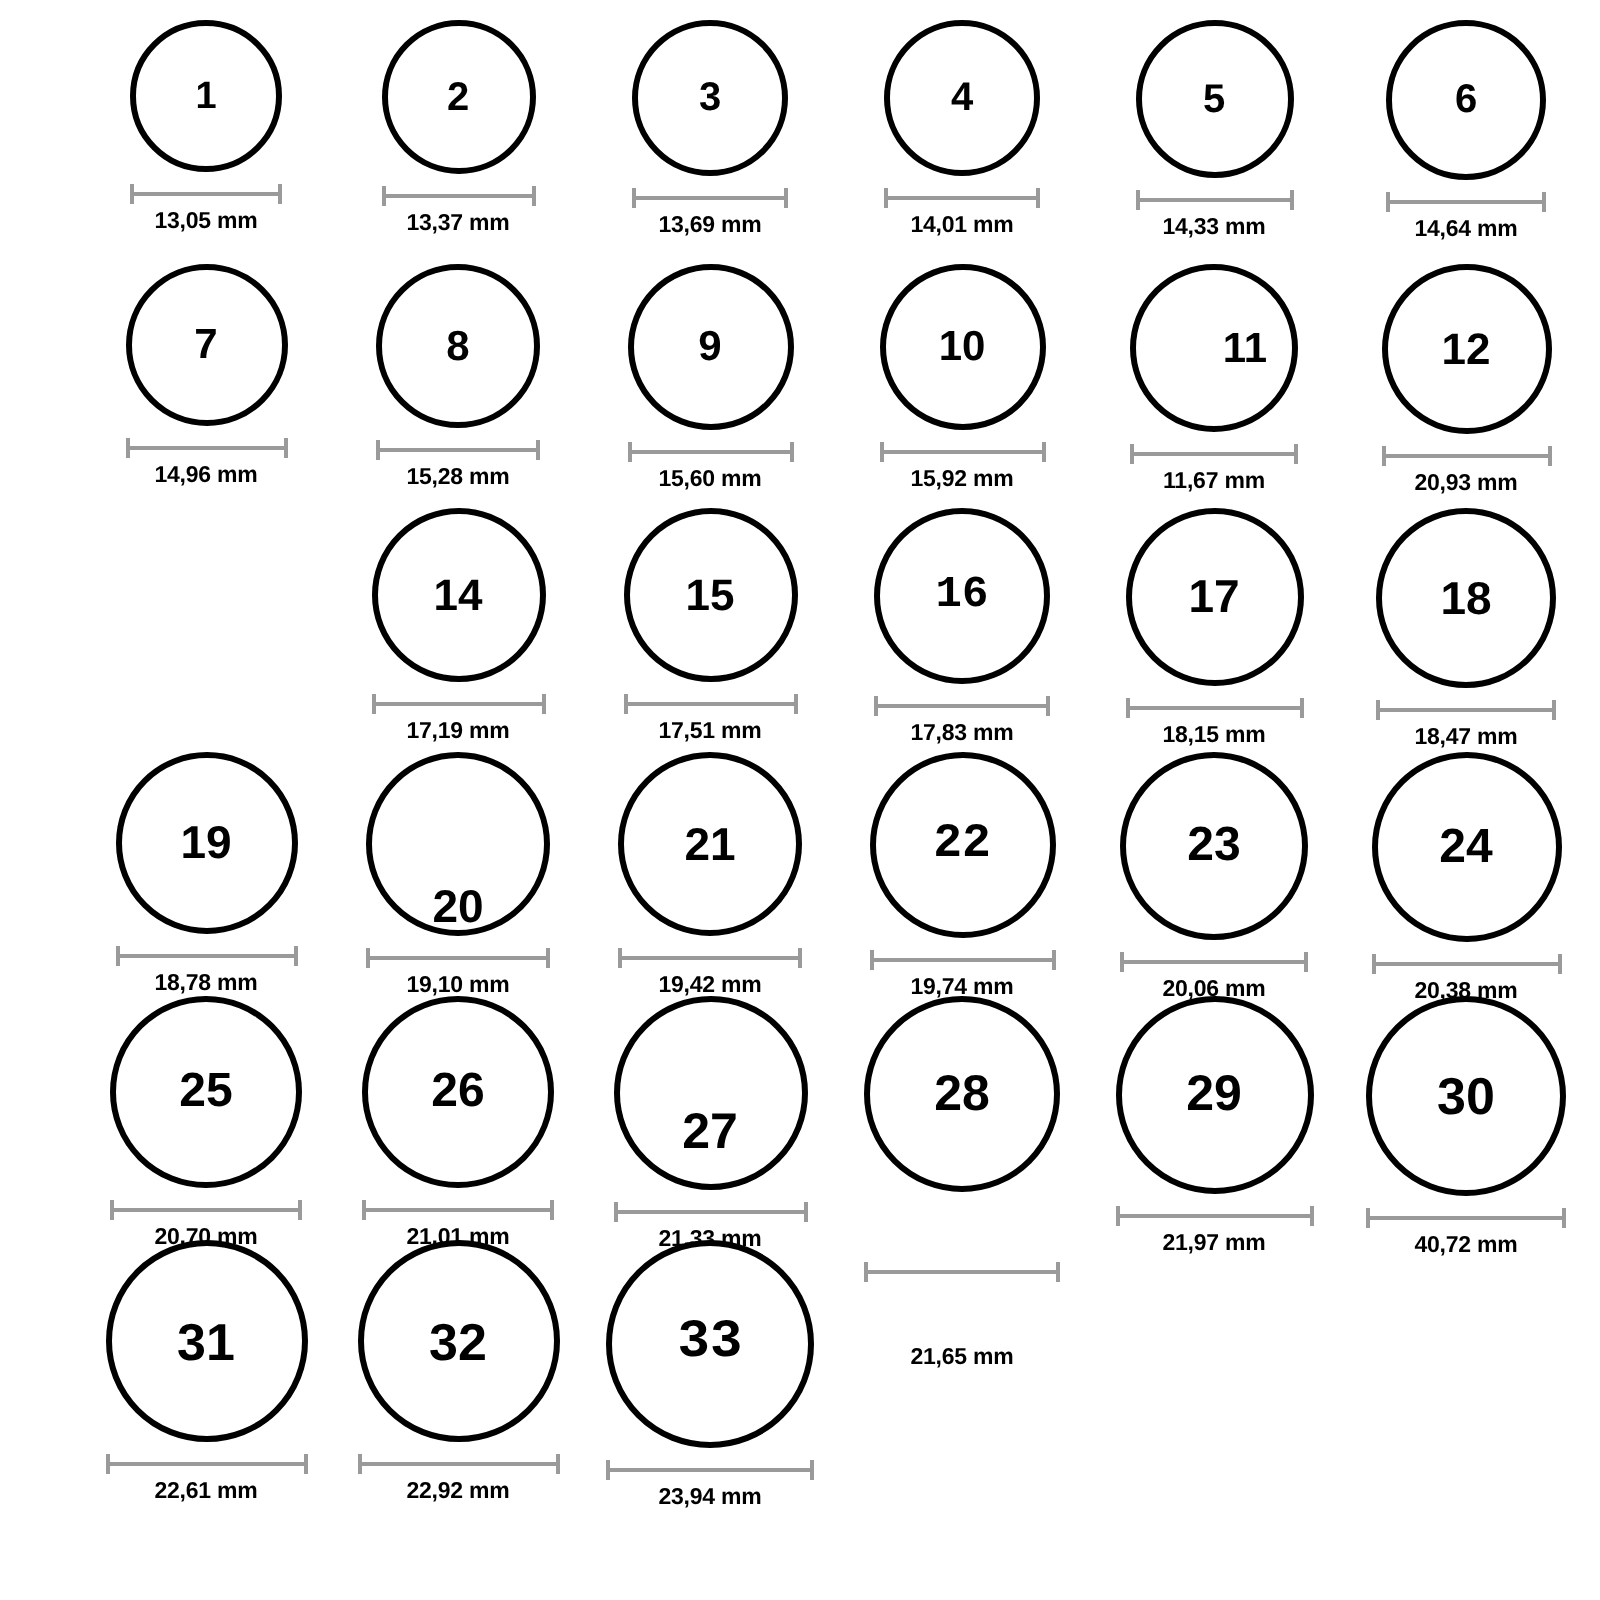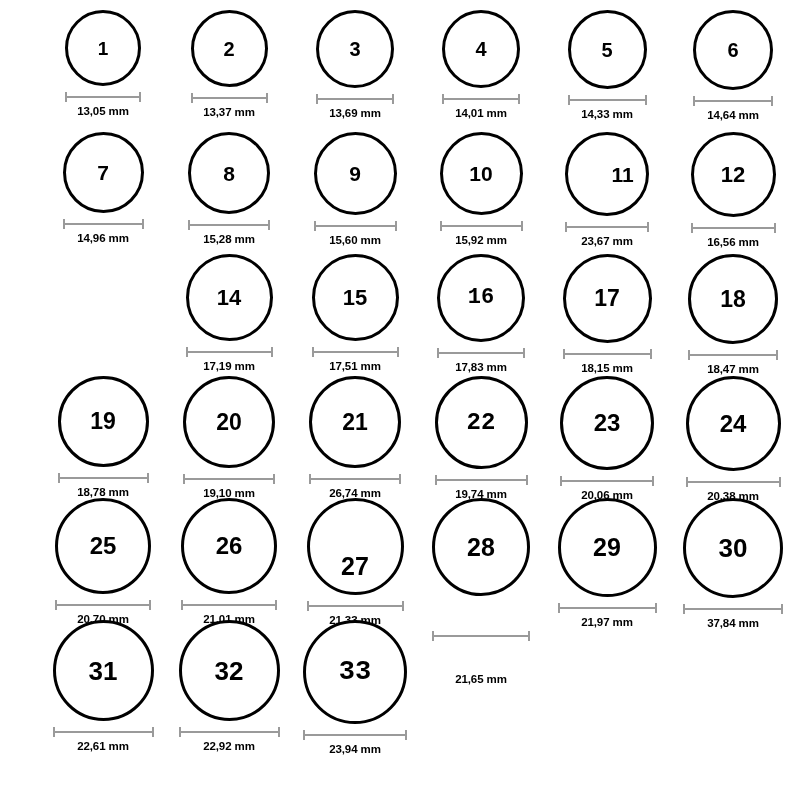--- a/index.html
+++ b/index.html
@@ -187,32 +187,32 @@
     </div>
     <div class="ring-cell" style="left: 544px; top: 132px; width: 126px;">
       <div class="ring-circle" style="width: 84px; height: 84px;">
         <span class="ring-number" style="font-size: 21px; margin-left: 31px;">11</span>
       </div>
       <div class="measure" style="width: 84px;">
         <span class="cap left"></span>
         <span class="bar"></span>
         <span class="cap right"></span>
       </div>
-      <div class="ring-label">23,67 mm</div>
+      <div class="ring-label">11,67 mm</div>
     </div>
     <div class="ring-cell" style="left: 670px; top: 132px; width: 126px;">
       <div class="ring-circle" style="width: 85px; height: 85px;">
         <span class="ring-number" style="font-size: 22px;">12</span>
       </div>
       <div class="measure" style="width: 85px;">
         <span class="cap left"></span>
         <span class="bar"></span>
         <span class="cap right"></span>
       </div>
-      <div class="ring-label">16,56 mm</div>
+      <div class="ring-label">20,93 mm</div>
     </div>
     <div class="ring-cell" style="left: 166px; top: 254px; width: 126px;">
       <div class="ring-circle" style="width: 87px; height: 87px;">
         <span class="ring-number" style="font-size: 22px;">14</span>
       </div>
       <div class="measure" style="width: 87px;">
         <span class="cap left"></span>
         <span class="bar"></span>
         <span class="cap right"></span>
       </div>
@@ -267,40 +267,40 @@
         <span class="ring-number" style="font-size: 23px;">19</span>
       </div>
       <div class="measure" style="width: 91px;">
         <span class="cap left"></span>
         <span class="bar"></span>
         <span class="cap right"></span>
       </div>
       <div class="ring-label">18,78 mm</div>
     </div>
     <div class="ring-cell" style="left: 166px; top: 376px; width: 126px;">
-      <div class="ring-circle" style="width: 92px; height: 92px;">
+      <div class="ring-circle" style="width: 92px; height: 92px; align-items: flex-end;">
         <span class="ring-number" style="font-size: 23px;">20</span>
       </div>
       <div class="measure" style="width: 92px;">
         <span class="cap left"></span>
         <span class="bar"></span>
         <span class="cap right"></span>
       </div>
       <div class="ring-label">19,10 mm</div>
     </div>
     <div class="ring-cell" style="left: 292px; top: 376px; width: 126px; justify-content: center;">
       <div class="ring-circle" style="width: 92px; height: 92px;">
         <span class="ring-number" style="font-size: 23px;">21</span>
       </div>
       <div class="measure" style="width: 92px;">
         <span class="cap left"></span>
         <span class="bar"></span>
         <span class="cap right"></span>
       </div>
-      <div class="ring-label">26,74 mm</div>
+      <div class="ring-label">19,42 mm</div>
     </div>
     <div class="ring-cell" style="left: 418px; top: 376px; width: 126px;">
       <div class="ring-circle" style="width: 93px; height: 93px;">
         <span class="ring-number" style="font-size: 24px; font-family: Liberation Mono, monospace;">22</span>
       </div>
       <div class="measure" style="width: 93px;">
         <span class="cap left"></span>
         <span class="bar"></span>
         <span class="cap right"></span>
       </div>
@@ -385,21 +385,21 @@
     </div>
     <div class="ring-cell" style="left: 670px; top: 498px; width: 126px;">
       <div class="ring-circle" style="width: 100px; height: 100px;">
         <span class="ring-number" style="font-size: 26px;">30</span>
       </div>
       <div class="measure" style="width: 100px;">
         <span class="cap left"></span>
         <span class="bar"></span>
         <span class="cap right"></span>
       </div>
-      <div class="ring-label">37,84 mm</div>
+      <div class="ring-label">40,72 mm</div>
     </div>
     <div class="ring-cell" style="left: 40px; top: 620px; width: 126px;">
       <div class="ring-circle" style="width: 101px; height: 101px;">
         <span class="ring-number" style="font-size: 26px;">31</span>
       </div>
       <div class="measure" style="width: 101px;">
         <span class="cap left"></span>
         <span class="bar"></span>
         <span class="cap right"></span>
       </div>

